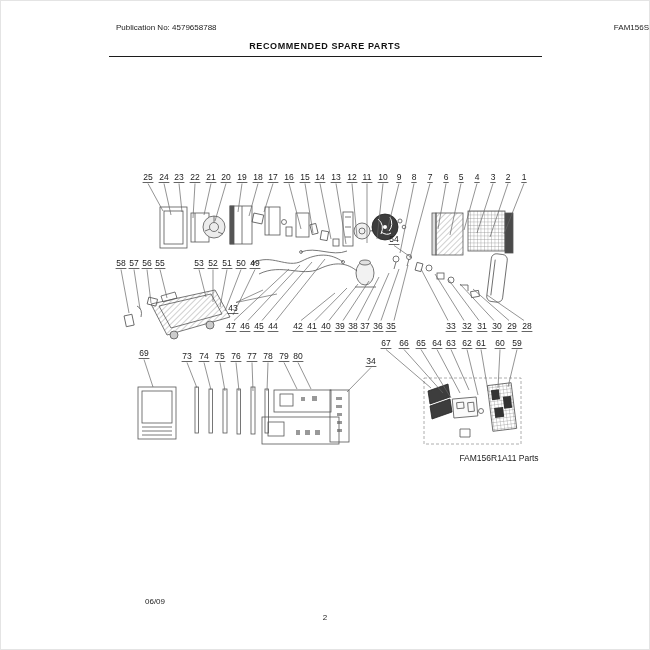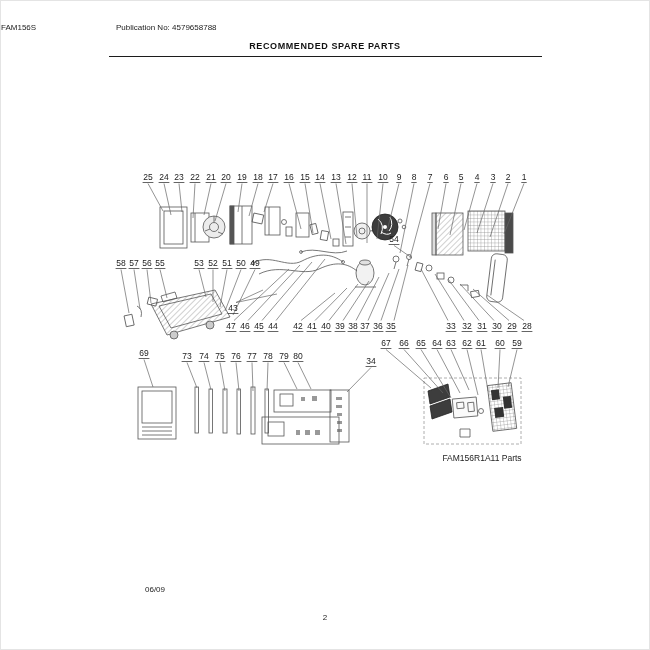--- a/index.html
+++ b/index.html
@@ -2,25 +2,25 @@
 <html><head>
 <meta charset="utf-8">
 <style>
   html,body{margin:0;padding:0;background:#fff;}
   .page{
     position:relative;width:650px;height:650px;background:#ffffff;
     border:1px solid #e4e4e4;box-sizing:border-box;overflow:hidden;
     font-family:"Liberation Sans",sans-serif;color:#1a1a1a;
   }
   .hdr-pub{position:absolute;left:115px;top:22px;font-size:8px;color:#222;}
-  .hdr-model{position:absolute;left:0;right:0;top:22px;text-align:left;font-size:8px;color:#222;}
+  .hdr-model{position:absolute;left:0;right:0;top:22px;text-align:right;font-size:8px;color:#222;}
   .doc-title{position:absolute;left:0;right:0;top:40px;text-align:center;font-size:9px;letter-spacing:.6px;color:#111;font-weight:bold;}
   .title-rule{position:absolute;left:108px;top:55px;width:433px;border-top:1.5px solid #1c1c1c;}
-  .caption{position:absolute;left:416px;top:452px;width:130px;text-align:center;font-size:8.5px;color:#222;}
-  .ftr-date{position:absolute;left:115px;top:584px;font-size:8px;color:#222;padding-left:29px;}
+  .caption{position:absolute;left:433px;top:452px;width:130px;text-align:center;font-size:8.5px;color:#222;}
+  .ftr-date{position:absolute;left:115px;top:596px;font-size:8px;color:#222;padding-left:29px;}
   .ftr-page{position:absolute;left:0;right:0;top:612px;text-align:center;font-size:8px;color:#222;}
   svg.diagram{position:absolute;left:0;top:0;}
   .callout{font-size:8.5px;fill:#222;font-family:"Liberation Sans",sans-serif;}
   .callout-underline{stroke:#222;stroke-width:.7;}
   .leader{stroke:#666;stroke-width:.7;fill:none;}
 </style>
 </head>
 <body>
 
 <div class="page">

